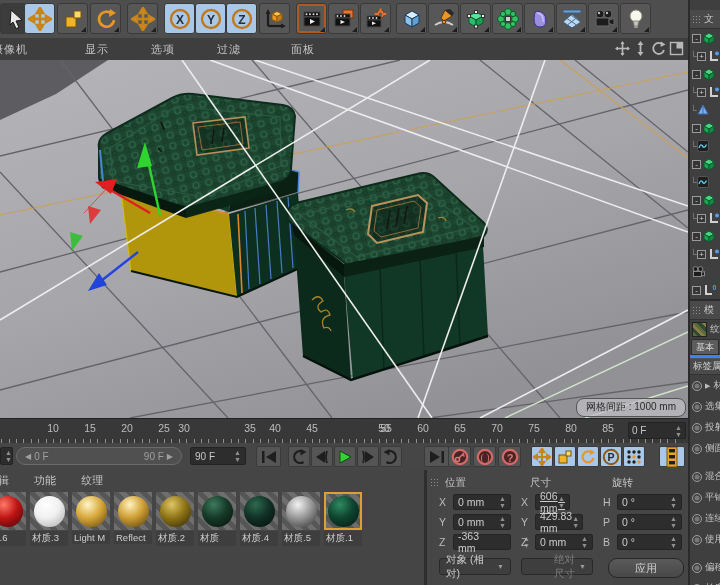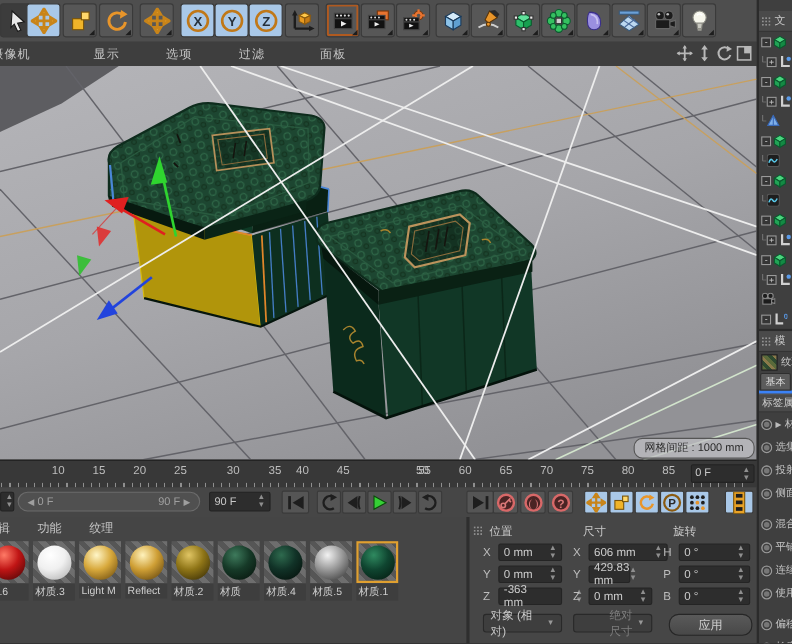--- a/index.html
+++ b/index.html
@@ -464,21 +464,21 @@
     </svg>
     <div class="gridlabel">网格间距 : 1000 mm</div>
   </div>
 
   <div class="ruler">
     <div id="rulernums">
         <span class="num" style="left: 53px;">10</span>
         <span class="num" style="left: 90px;">15</span>
         <span class="num" style="left: 127px;">20</span>
         <span class="num" style="left: 164px;">25</span>
-        <span class="num" style="left: 212px;">30</span>
+        <span class="num" style="left: 184px;">30</span>
         <span class="num" style="left: 238px; margin-left: 12px;">35</span>
         <span class="num" style="left: 275px;">40</span>
         <span class="num" style="left: 312px;">45</span>
         <span class="num" style="left: 340px; margin-left: 44px;">50</span>
         <span class="num" style="left: 386px;">55</span>
         <span class="num" style="left: 423px;">60</span>
         <span class="num" style="left: 460px;">65</span>
         <span class="num" style="left: 497px;">70</span>
         <span class="num" style="left: 534px;">75</span>
         <span class="num" style="left: 571px;">80</span>
@@ -708,21 +708,21 @@
       <div id="coordrows">
           <span class="clabel" style="left: 12px; top: 26px;">X</span>
           <div class="cfield" style="left: 26px; top: 24px; width: 58px;">
             <span>0 mm</span>
             <span class="spin">
               <span>▲</span>
               <span>▼</span>
             </span>
           </div>
           <span class="clabel" style="left: 94px; top: 26px;">X</span>
-          <div class="cfield" style="left: 108px; top: 24px; width: 72px;">
+          <div class="cfield" style="left: 108px; top: 24px; width: 35px; text-decoration: underline;">
             <span>606 mm</span>
             <span class="spin">
               <span>▲</span>
               <span>▼</span>
             </span>
           </div>
           <span class="clabel" style="left: 176px; top: 26px;">H</span>
           <div class="cfield" style="left: 190px; top: 24px; width: 65px;">
             <span>0 °</span>
             <span class="spin">
@@ -732,21 +732,21 @@
           </div>
           <span class="clabel" style="left: 12px; top: 46px;">Y</span>
           <div class="cfield" style="left: 26px; top: 44px; width: 58px;">
             <span>0 mm</span>
             <span class="spin">
               <span>▲</span>
               <span>▼</span>
             </span>
           </div>
           <span class="clabel" style="left: 94px; top: 46px;">Y</span>
-          <div class="cfield" style="left: 108px; top: 44px; width: 38px;">
+          <div class="cfield" style="left: 108px; top: 44px; width: 48px;">
             <span>429.83 mm</span>
             <span class="spin">
               <span>▲</span>
               <span>▼</span>
             </span>
           </div>
           <span class="clabel" style="left: 176px; top: 46px;">P</span>
           <div class="cfield" style="left: 190px; top: 44px; width: 65px;">
             <span>0 °</span>
             <span class="spin">

